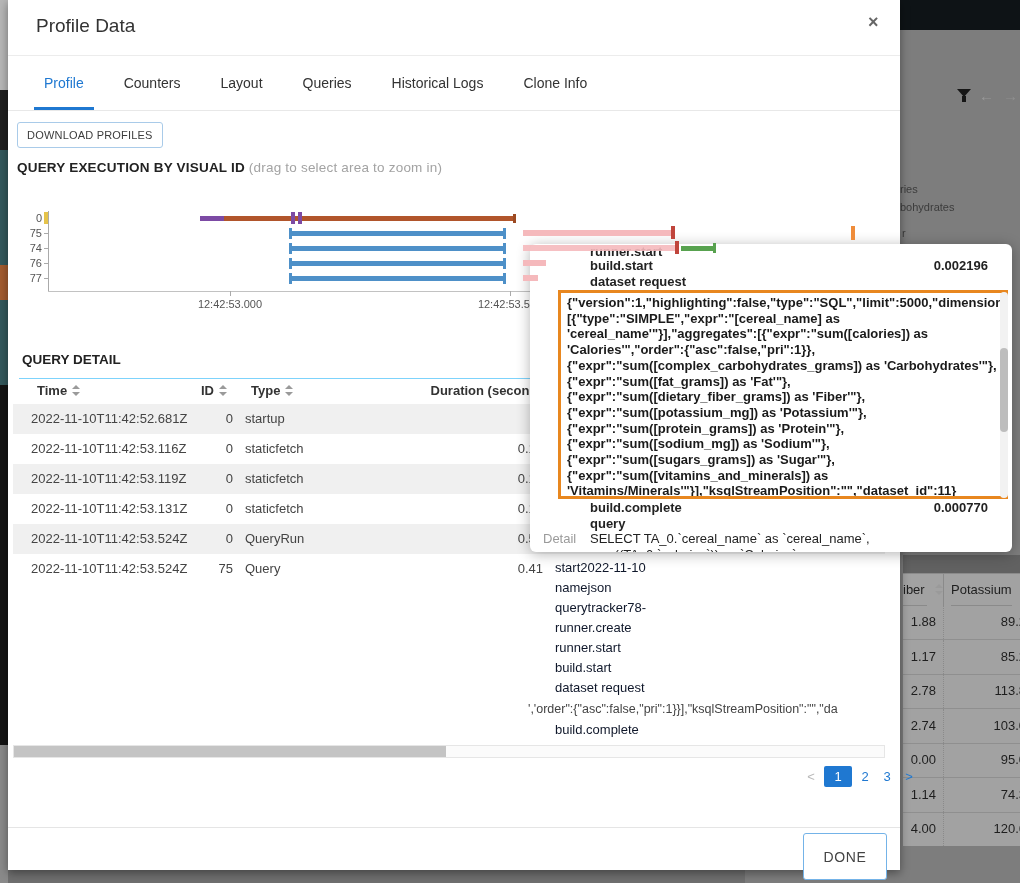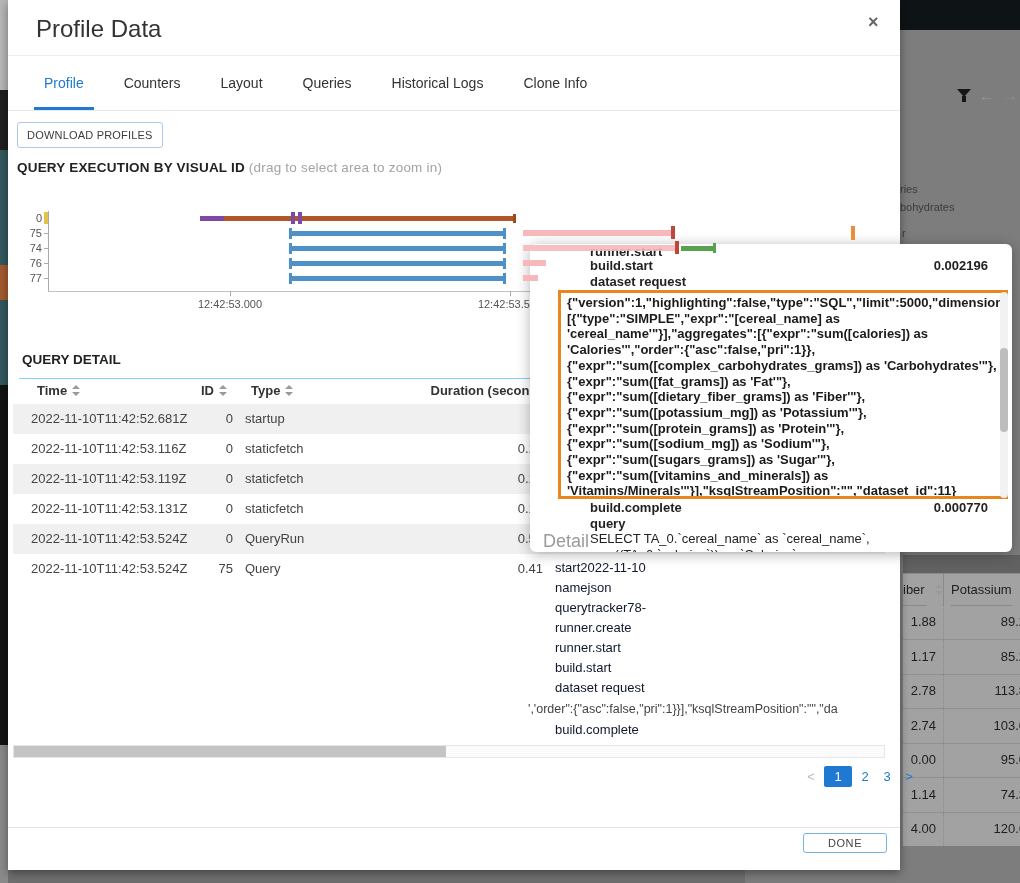--- a/index.html
+++ b/index.html
@@ -17,21 +17,21 @@
   
   .bg-table{left:903px;top:573px;width:117px;height:272px;background:#a2a2a2;z-index:1;
             border-top:1px solid #8a8a8a;overflow:hidden}
   .bg-th{position:absolute;top:0;height:31px;line-height:31px;font-size:13px;color:#1e1e1e;border-bottom:1px solid #8a8a8a}
   .bg-row{position:absolute;left:0;width:117px;height:34px;line-height:34px;font-size:13px;color:#1e1e1e;border-bottom:1px solid #8f8f8f}
   .bg-cell-f{position:absolute;left:0;width:33px;text-align:right}
   .bg-cell-p{position:absolute;left:40px;width:82px;text-align:right;border-left:1px dotted #8a8a8a;height:100%}
   .bg-colsep{position:absolute;left:40px;top:0;width:1px;height:31px;background:#8a8a8a}
   
   .modal{left:8px;top:0;width:892px;height:870px;background:#fff;z-index:5;box-shadow:0 3px 9px rgba(0,0,0,.4)}
-  .modal-title{left:36px;top:15px;font-size:24px;color:#333;z-index:6}
+  .modal-title{left:36px;top:15px;font-size:19px;color:#333;z-index:6}
   .close-x{left:868px;top:12px;font-size:18px;color:#666;font-weight:bold;z-index:6;cursor:pointer}
   .hdr-divider{left:8px;top:55px;width:892px;height:1px;background:#ececec;z-index:6}
   .tabs{left:8px;top:56px;width:892px;height:55px;z-index:6;display:flex;align-items:center;padding-left:26px;box-sizing:border-box;border-bottom:1px solid #e8e8e8}
   .tab{font-size:14px;color:#333;padding:0 10px;margin-right:20px;height:54px;line-height:54px;cursor:pointer;white-space:nowrap}
   .tab.active{color:#1f78d1;border-bottom:3px solid #1f78d1;box-sizing:border-box}
   .dl-btn{left:17px;top:122px;z-index:6;border:1px solid #a9cbe9;border-radius:3px;background:#fff;
           font-size:11px;color:#3c3c3c;padding:6px 9px;letter-spacing:.2px;cursor:pointer}
   .sec-title{left:17px;top:160px;z-index:6;font-size:13.5px;font-weight:bold;color:#222;letter-spacing:.2px}
   .sec-hint{font-weight:normal;color:#a3a3a3}
   
@@ -54,34 +54,34 @@
   .drow{left:528px;width:352px;z-index:6;display:flex;justify-content:flex-start;padding-left:27px;box-sizing:border-box;font-size:13px;color:#0f172a;white-space:nowrap}
   .dwrap{left:528px;width:360px;z-index:6;font-size:12.5px;color:#444;white-space:nowrap;overflow:hidden}
   
   .tooltip{left:530px;top:244px;width:482px;height:308px;background:#fff;border-radius:6px;z-index:20;
            box-shadow:0 2px 14px rgba(0,0,0,.3);overflow:hidden}
   .tt-row{position:absolute;left:0;width:482px;display:flex;justify-content:space-between;
           padding:0 24px 0 60px;box-sizing:border-box;font-size:13px;font-weight:bold;color:#222;white-space:nowrap}
   .tt-json{position:absolute;left:28px;top:46px;width:450px;height:209px;box-sizing:border-box;
            border:3px solid #e8871f;padding:2px 6px;font-size:13px;font-weight:bold;color:#1a1a1a;line-height:15.7px;overflow:hidden}
   .tt-json div{white-space:nowrap}
-  .tt-detail-lbl{position:absolute;left:13px;top:287px;font-size:18px;color:#9a9a9a}
+  .tt-detail-lbl{position:absolute;left:13px;top:287px;font-size:13px;color:#9a9a9a}
   .tt-sql{position:absolute;left:60px;font-size:13px;font-weight:normal;color:#222;white-space:nowrap}
   .tt-scroll{position:absolute;left:470px;top:48px;width:8px;height:206px;background:#f2f2f2;border-radius:4px}
   .tt-thumb{position:absolute;left:0;top:56px;width:8px;height:84px;background:#bdbdbd;border-radius:4px}
   
   .hscroll{left:13px;top:745px;width:872px;height:13px;background:#fbfbfb;border:1px solid #e6e6e6;box-sizing:border-box;z-index:6}
   .hthumb{position:absolute;left:0;top:0;width:432px;height:11px;background:#c4c4c4}
   .pager{left:800px;top:766px;z-index:6;display:flex;align-items:center;font-size:13px}
   .pg{min-width:14px;text-align:center;padding:3px 4px;color:#1f78d1;cursor:pointer}
   .pg.prev{color:#b9b9b9}
   .pg.cur{background:#1f78d1;color:#fff;border-radius:2px;padding:3px 7px;margin:0 2px}
   .ft-divider{left:8px;top:827px;width:892px;height:1px;background:#e5e5e5;z-index:6}
-  .done-btn{left:803px;top:833px;width:84px;height:20px;z-index:6;background:#fff;border:1px solid #74b3e8;border-radius:3px;
-            font-size:11px;color:#444;letter-spacing:.6px;cursor:pointer;font-family:inherit}
+  .done-btn{left:803px;top:833px;width:84px;height:47px;z-index:6;background:#fff;border:1px solid #74b3e8;border-radius:3px;
+            font-size:14px;color:#444;letter-spacing:.6px;cursor:pointer;font-family:inherit}
   .bottom-strip{left:8px;top:870px;width:737px;height:13px;background:#6f6f6f;z-index:2}
 </style>
 </head>
 <body>
 
 <div class="abs bg-blackbar"></div>
 <div class="abs left-strip" style="top:0;height:90px;background:#b7b7b7"></div>
 <div class="abs left-strip" style="top:90px;height:60px;background:#1f1f1f"></div>
 <div class="abs left-strip" style="top:150px;height:115px;background:#33585c"></div>
 <div class="abs left-strip" style="top:265px;height:35px;background:#a35b2f"></div>

